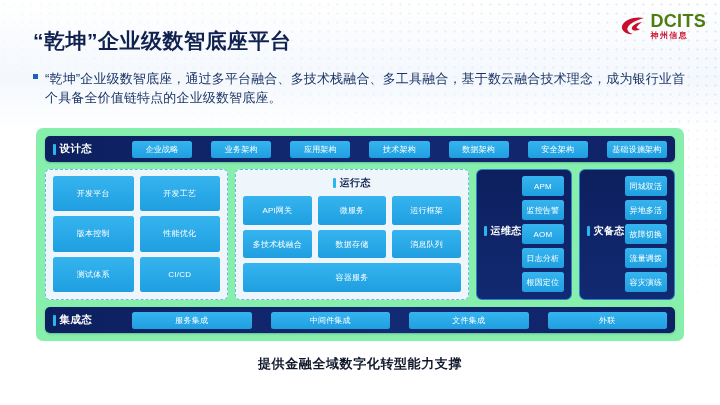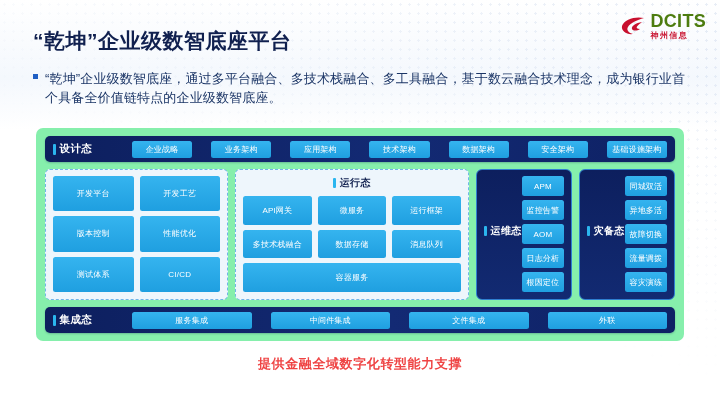--- a/index.html
+++ b/index.html
@@ -141,21 +141,21 @@
 
   #panel-yanfa { width: 183px; }
   #panel-yunxing { flex: 1 1 auto; }
   #panel-yunwei { width: 96px; }
   #panel-zaibei { width: 96px; }
 
   
   #footer {
     position: absolute; left: 0; top: 355px; width: 720px;
     text-align: center;
-    font-size: 13px; font-weight: bold; color: #ef4444;
+    font-size: 13px; font-weight: bold; color: #0f172a;
     letter-spacing: 0.6px;
   }
 </style>
 </head>
 <body>
 
 <div id="bg-wash"></div>
 <div id="bg-dots"></div>
 
 <div id="logo">

